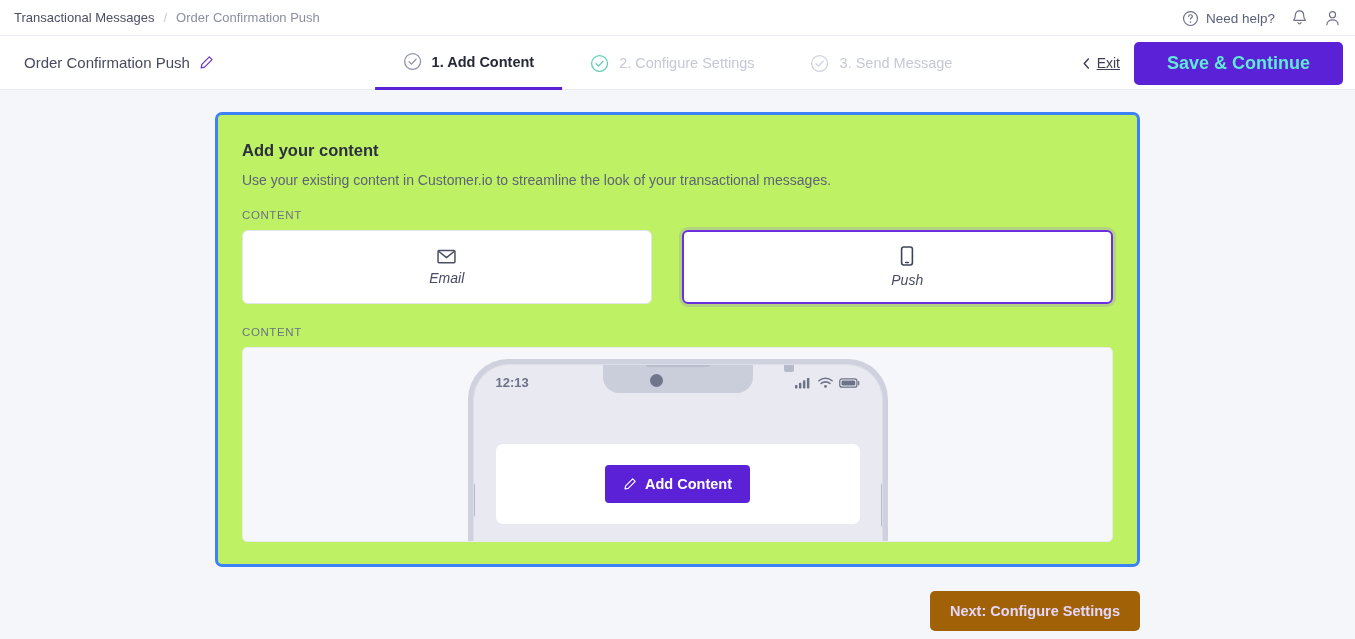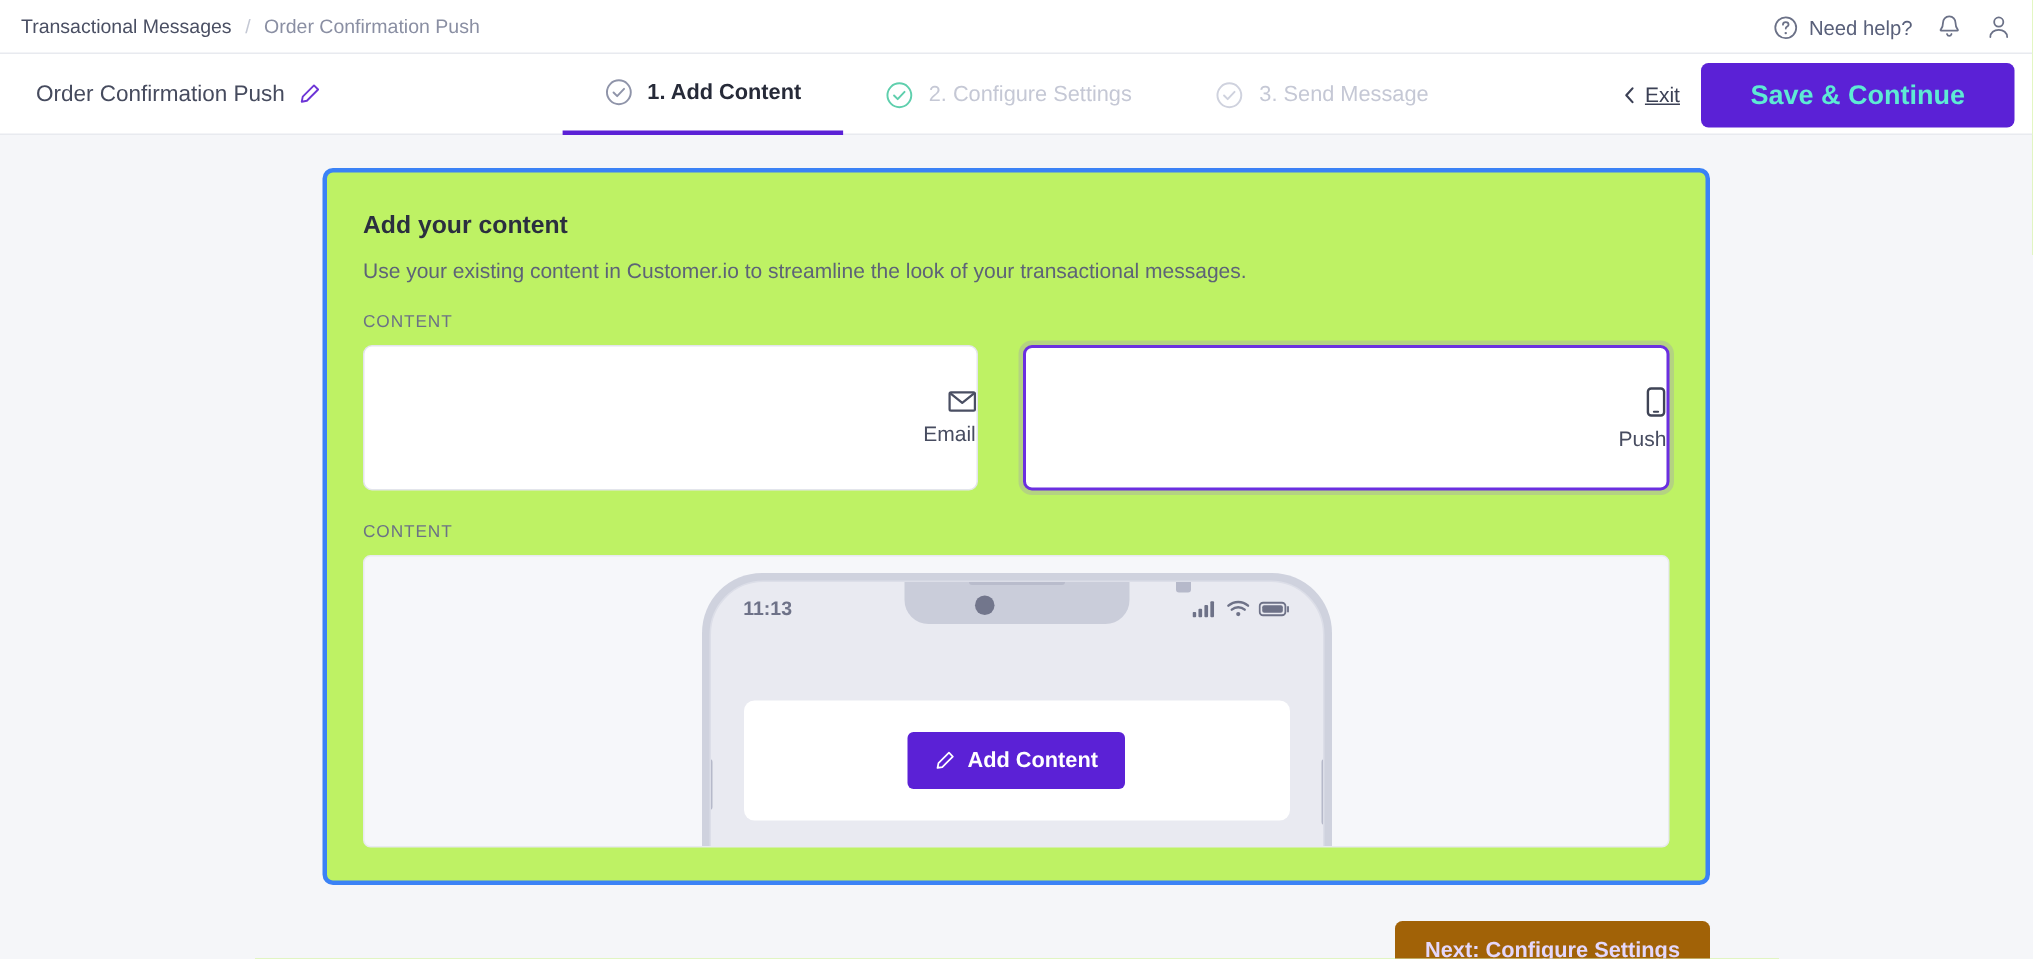--- a/index.html
+++ b/index.html
@@ -163,30 +163,31 @@
     margin-bottom: 9px;
   }
 
   .channel-row {
     display: flex;
     gap: 30px;
     margin-bottom: 22px;
   }
   .channel-card {
     flex: 1;
-    height: 97px;
+    height: 74px;
     border: 1px solid #e3e5ec;
     border-radius: 6px;
     background: #ffffff;
     display: flex;
     flex-direction: column;
-    align-items: flex-end;
+    align-items: center;
     justify-content: center;
     gap: 6px;
     cursor: pointer;
+    font-style: italic;
   }
   .channel-card.selected {
     border: 2px solid #6b2fe0;
     box-shadow: 0 0 0 3px rgba(139, 92, 246, 0.20);
     padding-left: 20px;
   }
   .channel-label { font-size: 14px; color: #474c60; }
 
   
   .preview {
@@ -455,21 +456,21 @@
         <div class="phone-inner">
           <div class="phone-notch">
             <div class="phone-camera"></div>
           </div>
           <div class="phone-speaker"></div>
           <div class="phone-notch-nub"></div>
           <div class="phone-btn-left"></div>
           <div class="phone-btn-right"></div>
 
           <div class="phone-status">
-            <span>11:13</span>
+            <span>12:13</span>
             <span class="status-icons">
               <span>
                 <svg class="icon-svg" width="17" height="12" viewBox="0 0 18 12" fill="none">
                   <rect x="0" y="8.2" width="2.6" height="3.6" rx="0.7" fill="#6e7288"></rect>
                   <rect x="4.2" y="5.8" width="2.6" height="6" rx="0.7" fill="#6e7288"></rect>
                   <rect x="8.4" y="3.2" width="2.6" height="8.6" rx="0.7" fill="#6e7288"></rect>
                   <rect x="12.6" y="0.6" width="2.6" height="11.2" rx="0.7" fill="#6e7288"></rect>
                 </svg>
               </span>
               <span>

